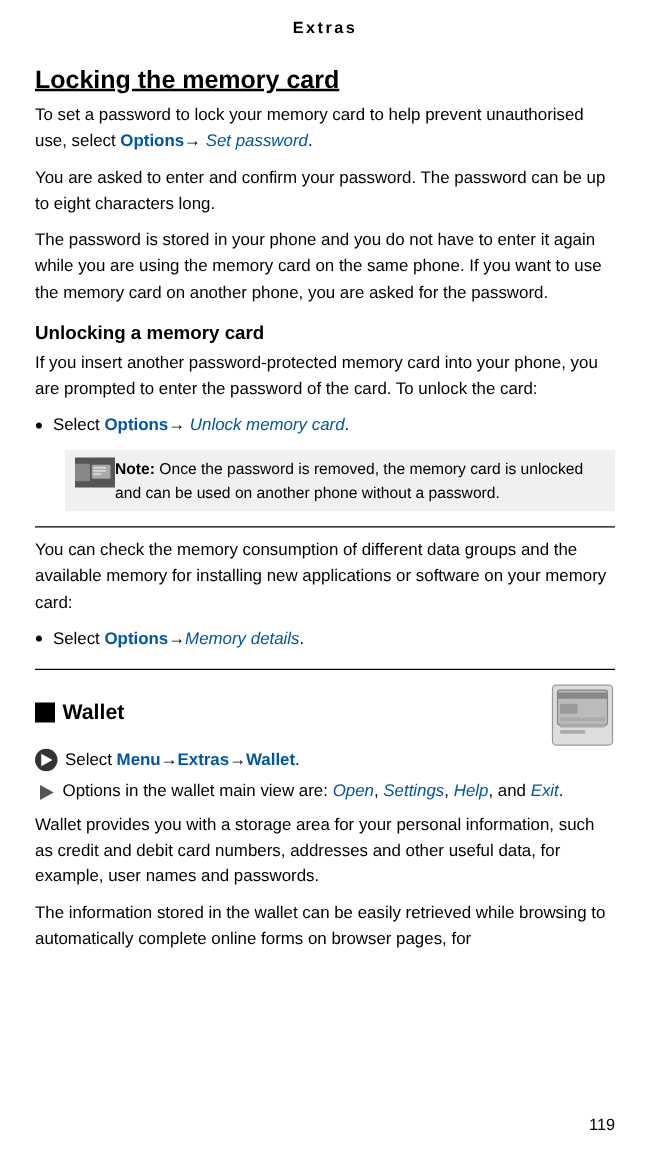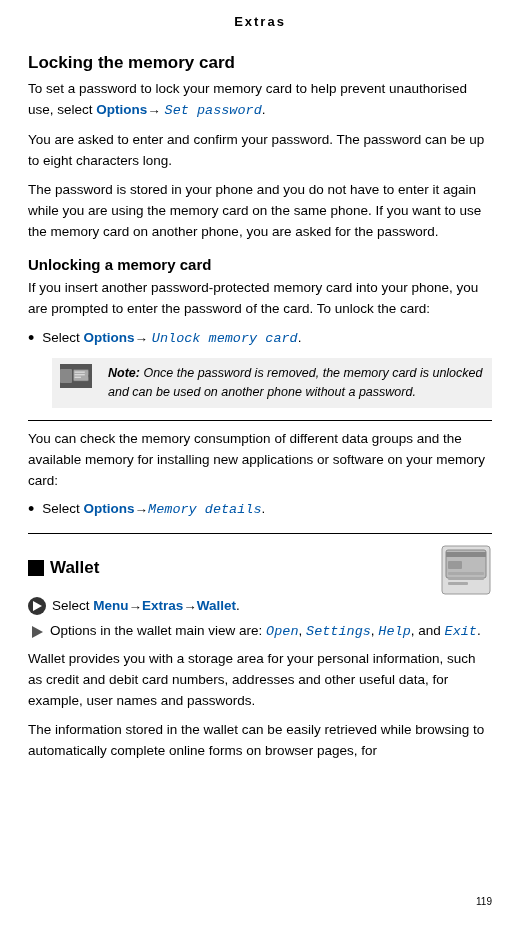--- a/index.html
+++ b/index.html
@@ -25,22 +25,23 @@
       letter-spacing: 2px;
       padding: 14px 20px 6px 20px;
       border-bottom: none;
     }
 
     .content {
       padding: 8px 28px 20px 28px;
     }
 
     .section-title {
-      font-size: 17px;
-      font-weight: bold;
+      font-size: 20px;
+      font-weight: bold;
+      text-decoration: underline;
       margin-bottom: 6px;
       margin-top: 10px;
     }
 
     .section-title-medium {
       font-size: 15px;
       font-weight: bold;
       margin-top: 14px;
       margin-bottom: 5px;
     }
@@ -71,21 +72,20 @@
     }
 
     .options-link {
       color: #0057a8;
       font-weight: bold;
     }
 
     .italic-link {
       color: #0057a8;
       font-style: italic;
-      font-family: Liberation Mono, monospace;
     }
 
     .bullet-list {
       list-style: none;
       margin: 4px 0 8px 0;
       padding: 0;
     }
 
     .bullet-list li {
       display: flex;
@@ -99,28 +99,27 @@
     .bullet-dot {
       font-size: 18px;
       line-height: 1.2;
       color: #000;
       flex-shrink: 0;
     }
 
     .note-box {
       display: flex;
       align-items: flex-start;
-      gap: 16px;
+      gap: 0;
       background: #f0f0f0;
       border: none;
       padding: 6px 8px;
       margin: 6px 0 10px 24px;
       font-size: 12.5px;
       line-height: 1.5;
-      font-style: italic;
     }
 
     .note-icon {
       width: 32px;
       height: 24px;
       background: #555;
       flex-shrink: 0;
       display: flex;
       align-items: center;
       justify-content: center;
@@ -211,21 +210,21 @@
       height: 0;
       border-top: 6px solid transparent;
       border-bottom: 6px solid transparent;
       border-left: 11px solid #555;
     }
 
     .page-number {
       position: absolute;
       bottom: 18px;
       right: 28px;
-      font-size: 10px;
+      font-size: 13px;
     }
 
     .divider-line {
       border: none;
       border-top: 1.5px solid #000;
       margin: 12px 0 8px 0;
     }
   </style>
 </head>
 <body>

